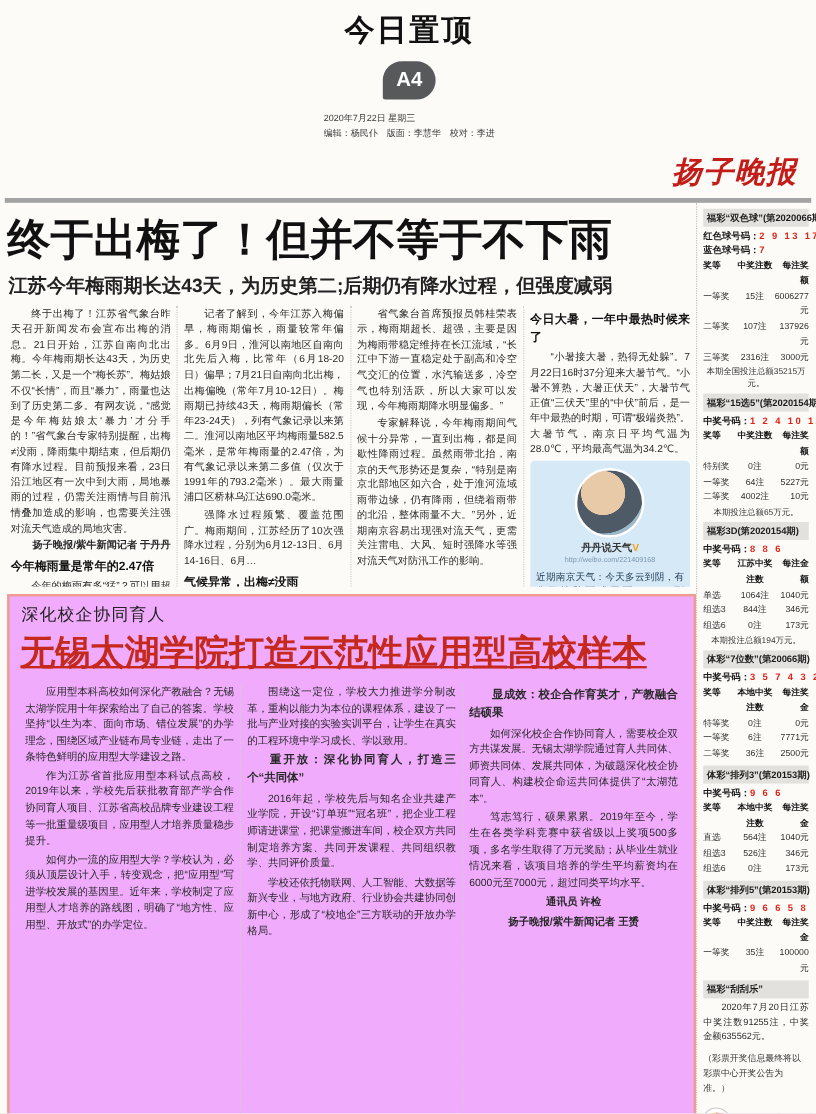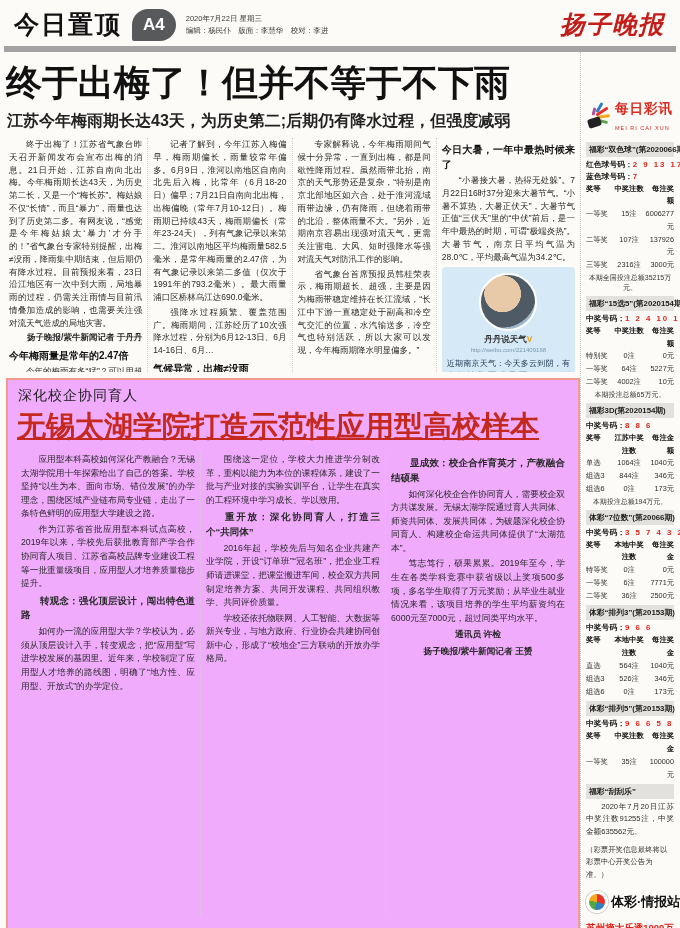--- a/index.html
+++ b/index.html
@@ -1,21 +1,21 @@
 <!DOCTYPE html>
 <html><head>
 <meta charset="utf-8">
 <style>
   * { margin:0; padding:0; box-sizing:border-box; }
   html,body { background:#e9e7e2; }
   body { font-family:"Liberation Sans","DejaVu Sans",sans-serif; color:#1c1c1c; }
   .page { width:680px; height:928px; background:#fcfbf8; margin:0 auto; position:relative; overflow:hidden; padding:0 4px; }
 
   
-  .hdr { display:flex; align-items:center; gap:10px; padding:8px 8px 5px 10px; border-bottom:6px solid #a3a3a3; }
+  .hdr { display:flex; align-items:center; gap:10px; padding:8px 8px 5px 10px; border-bottom:4px solid #a3a3a3;flex-direction:column; }
   .hdr-section { font-size:25px; font-weight:900; letter-spacing:2px; color:#111; }
   .hdr-badge { background:#58595b; color:#fff; font-size:17px; font-weight:bold; padding:6px 11px; border-radius:16px 16px 16px 2px; }
   .hdr-meta { font-size:7.5px; color:#3a3a3a; line-height:1.6; }
   .hdr-logo { margin-left:auto; color:#c31d1a; font-size:25px; font-weight:900; font-style:italic; font-family:"Liberation Serif","DejaVu Serif",serif; letter-spacing:1px; padding-right:4px; }
 
   
   .content { display:flex; }
   .main-col { width:576px; }
   .sidebar { width:96px; border-left:1px dotted #c6c4c0; padding:2px 2px 0 5px; }
 
@@ -107,22 +107,22 @@
             <p class="sub-h">今年梅雨量是常年的2.47倍</p>
             <p>今年的梅雨有多“猛”？可以用超长、超强来形容。入梅早、出梅晚，2020年江苏的梅雨期偏长、雨量偏多。</p>
           </div>
           <div class="col">
             <p>记者了解到，今年江苏入梅偏早，梅雨期偏长，雨量较常年偏多。6月9日，淮河以南地区自南向北先后入梅，比常年（6月18-20日）偏早；7月21日自南向北出梅，出梅偏晚（常年7月10-12日）。梅雨期已持续43天，梅雨期偏长（常年23-24天），列有气象记录以来第二。淮河以南地区平均梅雨量582.5毫米，是常年梅雨量的2.47倍，为有气象记录以来第二多值（仅次于1991年的793.2毫米）。最大雨量浦口区桥林乌江达690.0毫米。</p>
             <p>强降水过程频繁、覆盖范围广。梅雨期间，江苏经历了10次强降水过程，分别为6月12-13日、6月14-16日、6月…</p>
             <p class="sub-h">气候异常，出梅≠没雨</p>
 
           </div>
           <div class="col">
+            <p>省气象台首席预报员韩桂荣表示，梅雨期超长、超强，主要是因为梅雨带稳定维持在长江流域，“长江中下游一直稳定处于副高和冷空气交汇的位置，水汽输送多，冷空气也特别活跃，所以大家可以发现，今年梅雨期降水明显偏多。”</p>
             <p>专家解释说，今年梅雨期间气候十分异常，一直到出梅，都是间歇性降雨过程。虽然雨带北抬，南京的天气形势还是复杂，“特别是南京北部地区如六合，处于淮河流域雨带边缘，仍有降雨，但绕着雨带的北沿，整体雨量不大。”另外，近期南京容易出现强对流天气，更需关注雷电、大风、短时强降水等强对流天气对防汛工作的影响。</p>
-            <p>省气象台首席预报员韩桂荣表示，梅雨期超长、超强，主要是因为梅雨带稳定维持在长江流域，“长江中下游一直稳定处于副高和冷空气交汇的位置，水汽输送多，冷空气也特别活跃，所以大家可以发现，今年梅雨期降水明显偏多。”</p>
           </div>
           <div class="col">
             <p class="sub-h">今日大暑，一年中最热时候来了</p>
             <p>“小暑接大暑，热得无处躲”。7月22日16时37分迎来大暑节气。“小暑不算热，大暑正伏天”，大暑节气正值“三伏天”里的“中伏”前后，是一年中最热的时期，可谓“极端炎热”。大暑节气，南京日平均气温为28.0℃，平均最高气温为34.2℃。</p>
             <div class="weibo-card">
               <div class="weibo-photo"></div>
               <div class="weibo-name">
                 <span>丹丹说天气</span><span class="weibo-v">V</span>
               </div>
               <div class="weibo-url">http://weibo.com/221409168</div>
@@ -132,21 +132,20 @@
         </div>
       </div>
 
       <div class="c-box">
         <div class="c-kicker">深化校企协同育人</div>
         <div class="c-head" id="college-head" style="color: rgb(197, 40, 28); text-decoration: underline;">无锡太湖学院打造示范性应用型高校样本</div>
         <div class="c-cols">
           <div class="col">
             <p>应用型本科高校如何深化产教融合？无锡太湖学院用十年探索给出了自己的答案。学校坚持“以生为本、面向市场、错位发展”的办学理念，围绕区域产业链布局专业链，走出了一条特色鲜明的应用型大学建设之路。</p>
             <p>作为江苏省首批应用型本科试点高校，2019年以来，学校先后获批教育部产学合作协同育人项目、江苏省高校品牌专业建设工程等一批重量级项目，应用型人才培养质量稳步提升。</p>
-            <p class="c-sub">转观念：强化顶层设计，闯出特色道路</p>
             <p>如何办一流的应用型大学？学校认为，必须从顶层设计入手，转变观念，把“应用型”写进学校发展的基因里。近年来，学校制定了应用型人才培养的路线图，明确了“地方性、应用型、开放式”的办学定位。</p>
           </div>
           <div class="col">
             <p>围绕这一定位，学校大力推进学分制改革，重构以能力为本位的课程体系，建设了一批与产业对接的实验实训平台，让学生在真实的工程环境中学习成长、学以致用。</p>
             <p class="c-sub">重开放：深化协同育人，打造三个“共同体”</p>
             <p>2016年起，学校先后与知名企业共建产业学院，开设“订单班”“冠名班”，把企业工程师请进课堂，把课堂搬进车间，校企双方共同制定培养方案、共同开发课程、共同组织教学、共同评价质量。</p>
             <p>学校还依托物联网、人工智能、大数据等新兴专业，与地方政府、行业协会共建协同创新中心，形成了“校地企”三方联动的开放办学格局。</p>
           </div>
           <div class="col">
             <p class="c-sub">显成效：校企合作育英才，产教融合结硕果</p>
@@ -154,34 +153,20 @@
             <p>笃志笃行，硕果累累。2019年至今，学生在各类学科竞赛中获省级以上奖项500多项，多名学生取得了万元奖励；从毕业生就业情况来看，该项目培养的学生平均薪资均在6000元至7000元，超过同类平均水平。</p>
             <div class="c-byline">通讯员 许检</div>
             <div class="c-byline">扬子晚报/紫牛新闻记者 王赟</div>
           </div>
         </div>
       </div>
     </div>
 
     <div class="sidebar">
 
-      <div class="lot-logo">
-        <span class="fw-icon">
-          <i class="fw-3"></i>
-            <i class="fw-5"></i>
-            <i class="fw-1"></i>
-            <i class="fw-2"></i>
-            <i class="fw-4"></i>
-            <i class="fw-b"></i>
-        </span>
-        <span class="lot-logo-txt">
-          <span class="lot-logo-cn">每日彩讯</span><br>
-          <span class="lot-logo-en">MEI RI CAI XUN</span>
-        </span>
-      </div>
 
       <div class="lot-sec">
         <div class="lot-title">福彩“双色球”(第2020066期)</div>
         <div class="lot-nums"><span>红色球号码：</span><span class="red">2 9 13 17 26 28</span></div>
         <div class="lot-nums"><span>蓝色球号码：</span><span class="red">7</span></div>
         <div class="lrow lhead">
             <span>奖等</span>
             <span>中奖注数</span>
             <span>每注奖额</span>
           </div>

